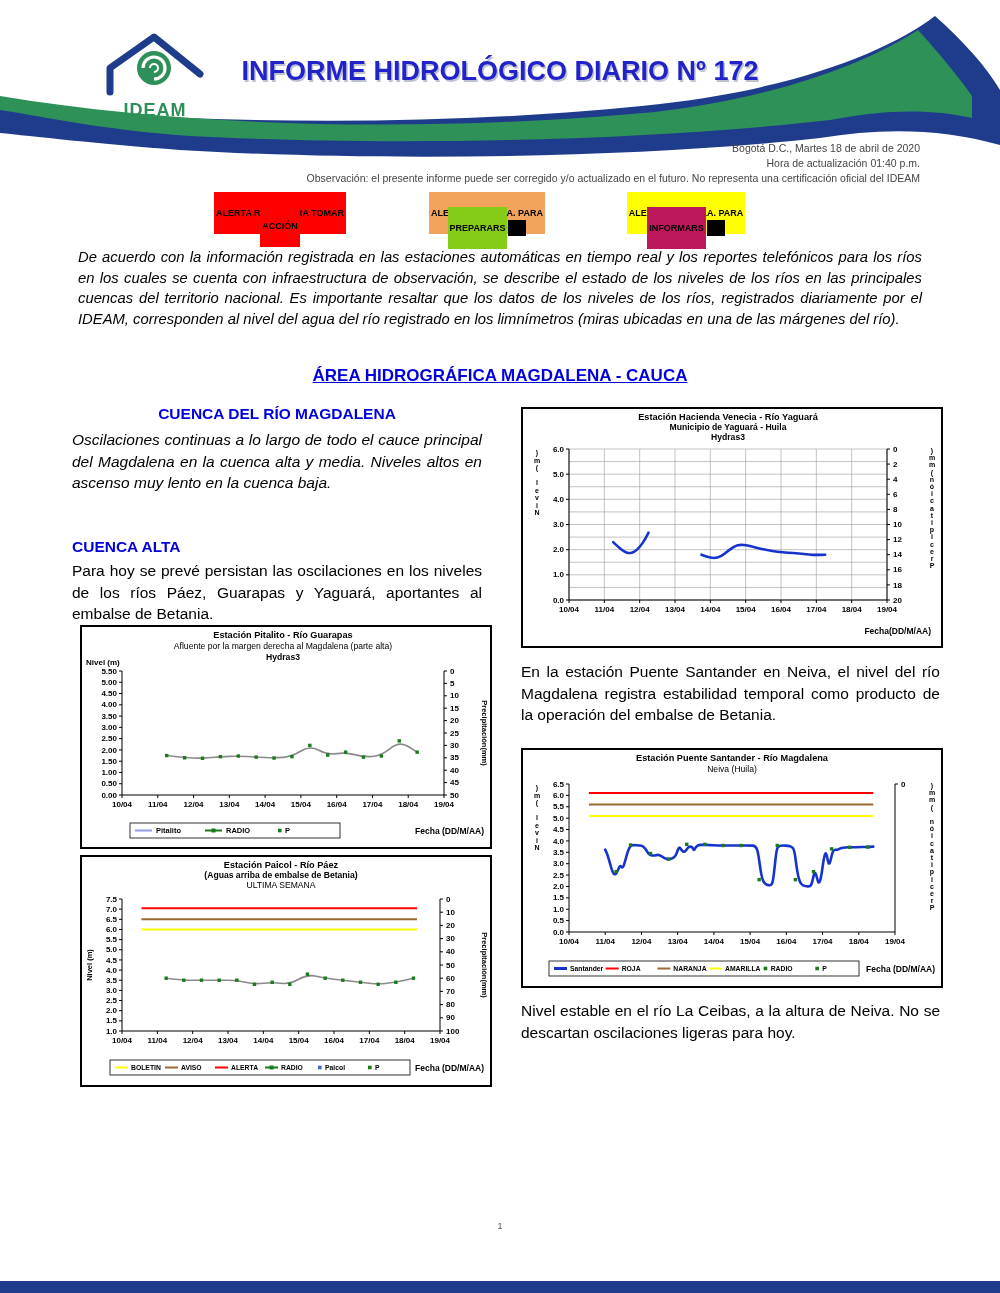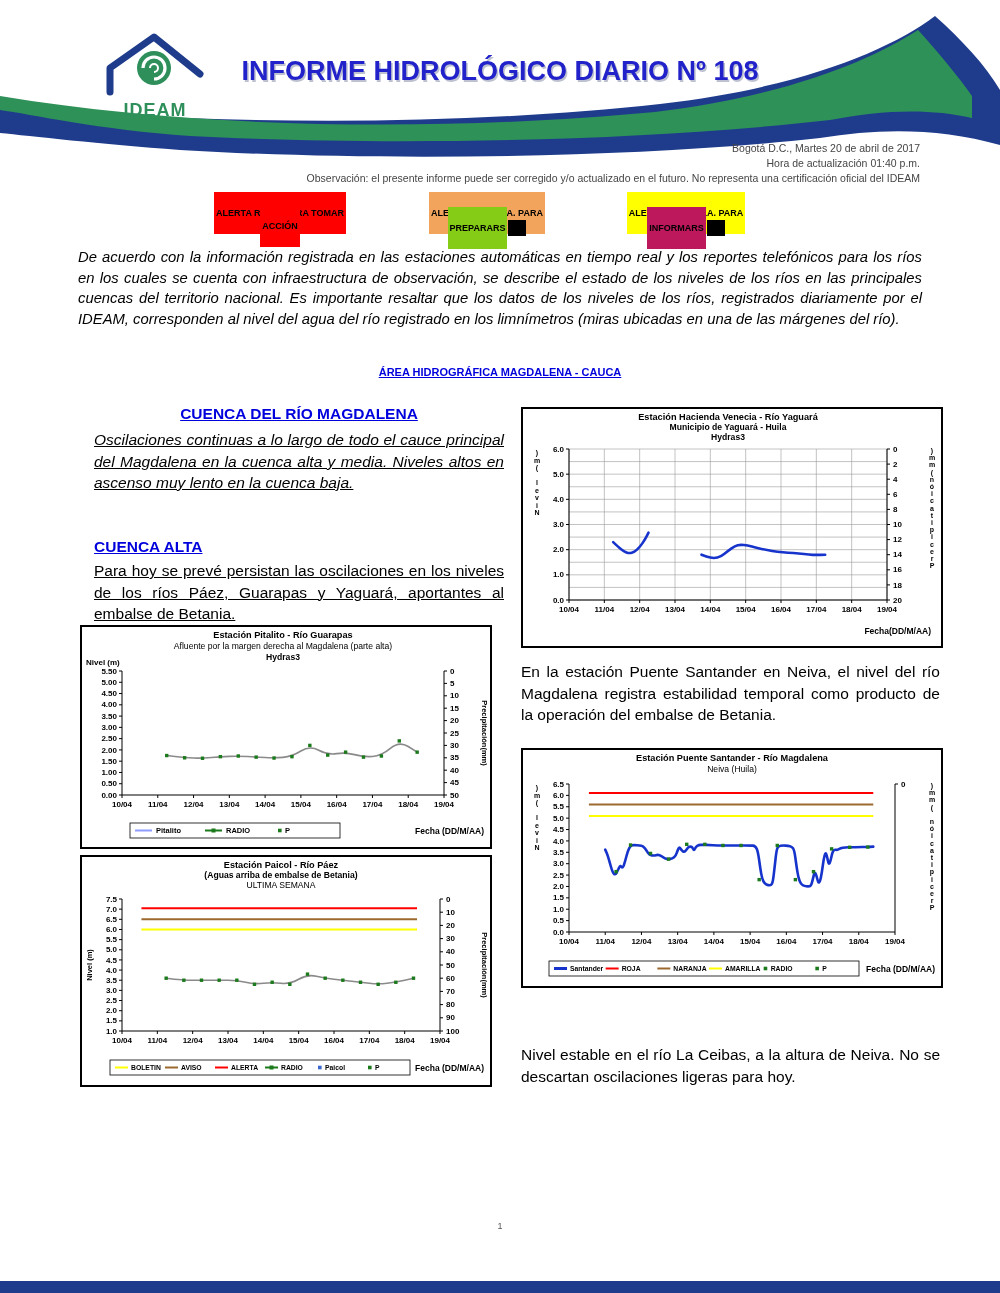--- a/index.html
+++ b/index.html
@@ -19,30 +19,30 @@
   
   .alert-badge { position:absolute; top:207px; width:160px; text-align:center;
     font-size:9px; font-weight:bold; line-height:13px; color:#000; }
   #alert-0 { left:200px; } #alert-1 { left:407px; } #alert-2 { left:606px; }
   .al-line { padding:16px 2px; }
   .redact { display:inline-block; width:18px; height:16px; background:#000; vertical-align:-5px; margin-left:1px; }
 
   .intro { position:absolute; left:78px; top:247px; width:844px; font-size:14.8px; font-style:italic;
     text-align:justify; line-height:20.6px; }
   .area-title { position:absolute; left:0; top:366px; width:100%; text-align:center;
-    font-size:11px; font-weight:bold; color:#0000DD; text-decoration:underline; }
-
-  .leftcol { position:absolute; left:94px; width:410px;text-decoration:underline; }
+    font-size:17px; font-weight:bold; color:#0000DD; text-decoration:underline; }
+
+  .leftcol { position:absolute; left:72px; width:410px; }
   .rightcol { position:absolute; left:521px; width:419px; }
   .cuenca-title { top:405px; text-align:center; font-size:15.5px; font-weight:bold; color:#0000DD; }
   .cuenca-text { top:429px; font-size:15.5px; font-style:italic; text-align:justify; line-height:21.5px; }
   .alta-title { top:538px; font-size:15.5px; font-weight:bold; color:#0000DD; }
   .alta-text { top:560px; font-size:15.5px; text-align:justify; line-height:21.5px; }
   .santander-text { top:661px; font-size:15.5px; text-align:justify; line-height:21.5px; }
-  .ceibas-text { top:1044px; font-size:15.5px; text-align:justify; line-height:21.5px; }
+  .ceibas-text { top:1000px; font-size:15.5px; text-align:justify; line-height:21.5px; }
 
   .chart { position:absolute; border:2px solid #000; background:#fff; }
   .chart svg { display:block; }
 
   .page-num { position:absolute; left:0; top:1221px; width:100%; text-align:center; font-size:9px; color:#555; }
   .footer-bar { position:absolute; left:0; bottom:0; width:100%; height:12px; background:#1F3C8C; }
 </style>
 </head>
 <body>
 
@@ -54,24 +54,24 @@
   </svg>
 
   <svg class="logo" viewBox="0 0 122 95">
     <circle cx="56" cy="38" r="17" fill="#2E8F5B"></circle>
     <path d="M56,38 m-11,0 a11,11 0 1 1 11,11" fill="none" stroke="#fff" stroke-width="3.2"></path>
     <path d="M56,38 m-4,0 a4,4 0 1 1 4,4" fill="none" stroke="#fff" stroke-width="2"></path>
     <path d="M12,62 L12,38 L56,7 L102,44" fill="none" stroke="#1F3C8C" stroke-width="7" stroke-linejoin="round" stroke-linecap="round"></path>
     <text x="57" y="86" text-anchor="middle" font-family="Liberation Sans, sans-serif" font-size="18" font-weight="bold" letter-spacing="1" fill="#2E8F5B">IDEAM</text>
   </svg>
 
-  <h1 class="report-title">INFORME HIDROLÓGICO DIARIO Nº 108</h1>
+  <h1 class="report-title">INFORME HIDROLÓGICO DIARIO Nº 172</h1>
 
   <div class="meta">
-    <div>Bogotá D.C., Martes 20 de abril de 2017</div>
+    <div>Bogotá D.C., Martes 18 de abril de 2020</div>
     <div>Hora de actualización 01:40 p.m.</div>
     <div>Observación: el presente informe puede ser corregido y/o actualizado en el futuro. No representa una certificación oficial del IDEAM</div>
   </div>
 
   <div class="alert-badge" id="alert-0">
     <span class="al-line" style="background: rgb(255, 0, 0);">ALERTA ROJA. PARA TOMAR</span><br>
     <span class="al-line" style="background: rgb(255, 0, 0);">ACCIÓN</span>
   </div>
   <div class="alert-badge" id="alert-1">
     <span class="al-line" style="background: rgb(242, 164, 92);">ALERTA NARANJA. PARA</span><br>

